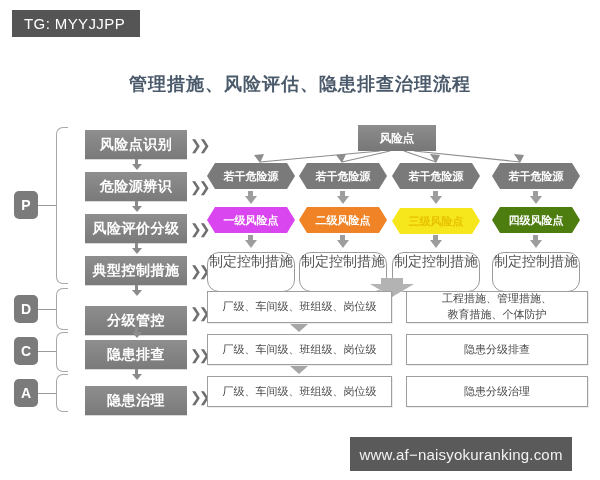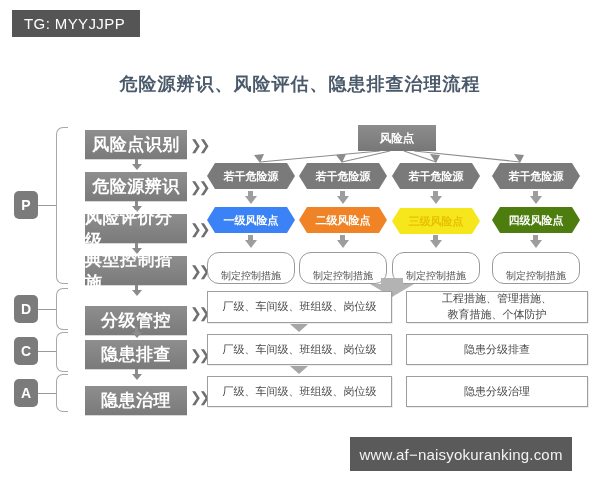--- a/index.html
+++ b/index.html
@@ -75,21 +75,21 @@
     border-top-left-radius: 7px;
     border-bottom-left-radius: 7px;
   }
 
   
   .stage-box {
     position: absolute;
     left: 85px; width: 102px; height: 29px;
     background: linear-gradient(180deg,#8e8e8e 0%, #7a7a7a 100%);
     color: #ffffff;
-    font-size: 17px; font-weight: bold;
+    font-size: 14px; font-weight: bold;
     display: flex; align-items: center; justify-content: center;
     letter-spacing: .5px;
     box-shadow: 0 1px 0 rgba(0,0,0,.15);
   }
   .down-arrow-sm {
     position: absolute;
     left: 132px;
     width: 0; height: 0;
     border-left: 5px solid transparent;
     border-right: 5px solid transparent;
@@ -125,35 +125,35 @@
   
   .hex {
     position: absolute;
     height: 26px;
     display: flex; align-items: center; justify-content: center;
     font-size: 11px; font-weight: bold;
     color: #ffffff;
     clip-path: polygon(8px 0, calc(100% - 8px) 0, 100% 50%, calc(100% - 8px) 100%, 8px 100%, 0 50%);
   }
   .hex-gray { background: #7a7a7a; }
-  .hex-red    { background: #3b82f6; }
+  .hex-red    { background: #d946ef; }
   .hex-orange { background: #ef8326; }
   .hex-yellow { background: #f6e71d; color:#e8c100; }
   .hex-blue   { background: #4d7c0f; }
 
   
   .pill {
     position: absolute;
-    height: 32px;
+    height: 40px;
     border: 1.3px solid #9a9a9a;
     border-radius: 12px;
     background: #ffffff;
     color: #555555;
-    font-size: 10px;
-    display: flex; align-items: flex-end; justify-content: center;
+    font-size: 14px;
+    display: flex; align-items: flex-start; justify-content: center;
   }
 
   
   .grid-arrow {
     position: absolute;
     width: 0; height: 0;
     border-left: 6px solid transparent;
     border-right: 6px solid transparent;
     border-top: 8px solid #9d9d9d;
   }
@@ -202,21 +202,21 @@
   
   #connectors { position: absolute; left: 0; top: 0; width: 600px; height: 480px; pointer-events: none; }
 </style>
 </head>
 <body>
 
 <div id="tg-tag">
   <span>TG: MYYJJPP</span>
 </div>
 
-<div id="page-title">危险源辨识、风险评估、隐患排查治理流程</div>
+<div id="page-title">管理措施、风险评估、隐患排查治理流程</div>
 
 <svg id="connectors">
 
   <line x1="380" y1="151" x2="260" y2="162" stroke="#8c8c8c" stroke-width="1.2"></line>
   <line x1="390" y1="151" x2="342" y2="162" stroke="#8c8c8c" stroke-width="1.2"></line>
   <line x1="404" y1="151" x2="436" y2="162" stroke="#8c8c8c" stroke-width="1.2"></line>
   <line x1="414" y1="151" x2="520" y2="162" stroke="#8c8c8c" stroke-width="1.2"></line>
   <polygon points="260,163 254,155 264,154" fill="#8c8c8c"></polygon>
   <polygon points="342,163 336,155 346,154" fill="#8c8c8c"></polygon>
   <polygon points="436,163 430,154 440,155" fill="#8c8c8c"></polygon>

